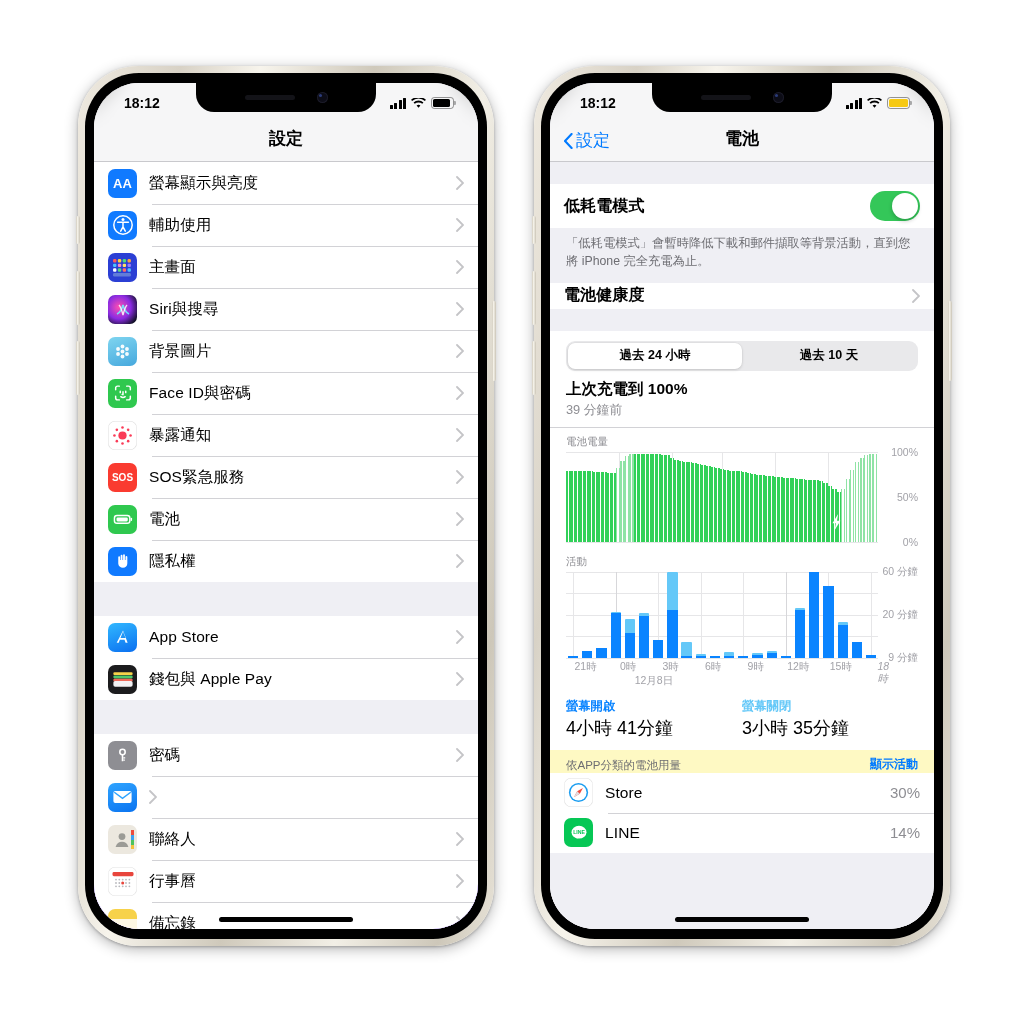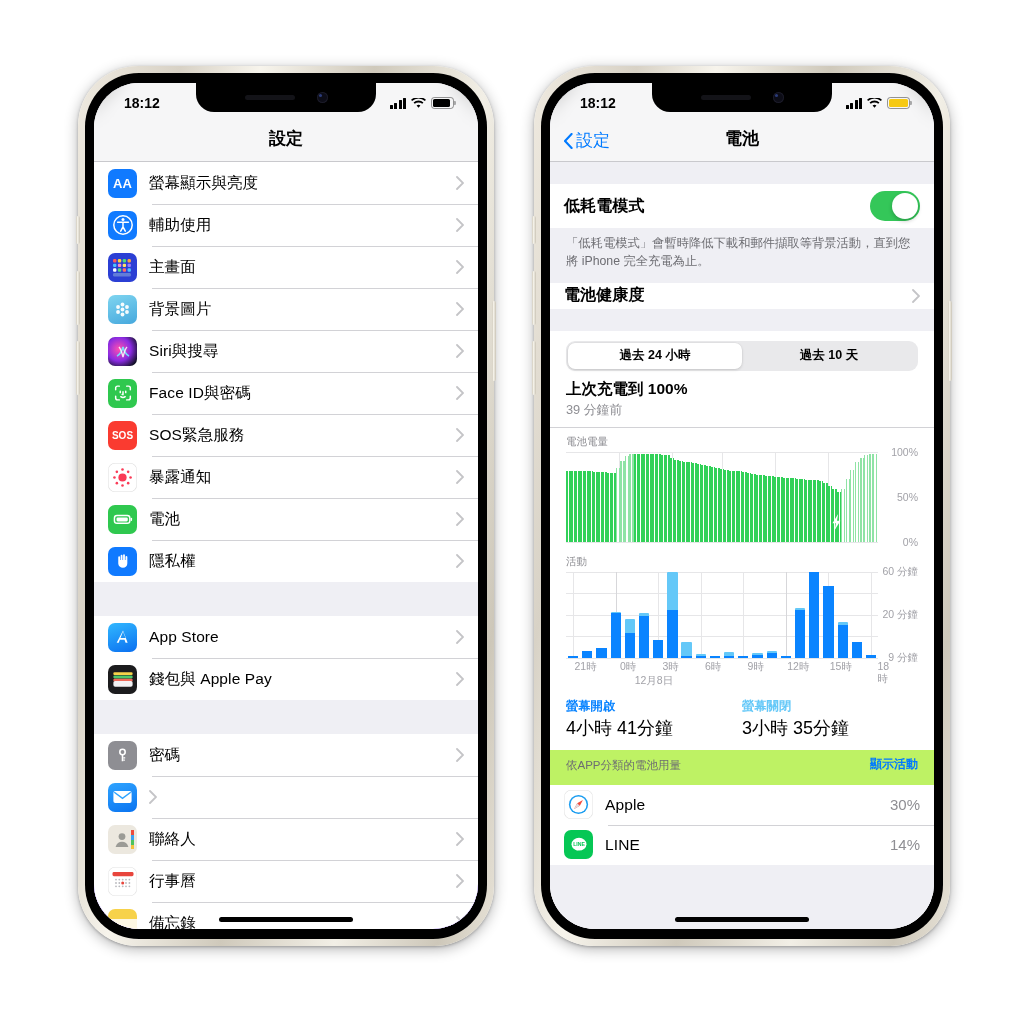--- a/index.html
+++ b/index.html
@@ -149,21 +149,21 @@
   .xaxis span{ position:absolute; font-size:10.5px; color:#a2a2a8; transform:translateX(-50%); }
   .xdate{ position:relative; height:14px; }
   .xdate span{ position:absolute; font-size:10.5px; color:#a2a2a8; }
 
   .usage-row{ display:flex; background:#fff; padding:8px 16px 10px; }
   .usage-col{ flex:1; }
   .usage-key{ font-size:12.3px; font-weight:bold; }
   .usage-val{ font-size:18px; color:#000; margin-top:1px; }
 
   .byapp-head{ display:flex; align-items:flex-end; justify-content:space-between;
-    padding:6px 16px 12px; background:#bef264; }
+    padding:6px 16px 0; background:#fef9c3; }
   .byapp-head .t{ font-size:11.5px; color:#6d6d72; }
   .byapp-head .a{ font-size:12px; color:#007aff; font-weight:bold; }
 
   .home-indicator{ position:absolute; bottom:7px; left:50%; transform:translateX(-50%);
     width:134px;height:5px;border-radius:3px;background:#000; z-index:40; }
 </style>
 </head>
 <body>
 
 <div class="stage">
@@ -247,65 +247,58 @@
                       <rect x="1" y="15.2" width="17" height="3.3" rx="1.2" fill="#7e9ddb" opacity=".65"></rect>
                     </g>
                   </svg>
                 </div>
                 <div class="label">主畫面</div>
                 <svg class="chev" viewBox="0 0 8 14">
                     <path d="M1 1l6 6-6 6" stroke="#c4c4c7" stroke-width="1.8" fill="none" stroke-linecap="round"></path>
                   </svg>
               </div>
               <div class="row">
+                <div class="appicon" style="background:radial-gradient(circle at 38% 42%,#ff4fb0,#8a2be2 48%,#101024 85%);">
+                  <svg viewBox="0 0 24 24" width="24" height="24">
+                    <path d="M6 17c3-1.5 5-5 6-9 1 4 3 7.5 6 9" stroke="#6ff0ff" stroke-width="1.6" fill="none" opacity=".9"></path>
+                    <path d="M8 8c2 2 3 6 4 10 1-4 2-8 4-10" stroke="#ffffff" stroke-width="1.4" fill="none" opacity=".85"></path>
+                  </svg>
+                </div>
+                <div class="label">Siri與搜尋</div>
+                <svg class="chev" viewBox="0 0 8 14">
+                    <path d="M1 1l6 6-6 6" stroke="#c4c4c7" stroke-width="1.8" fill="none" stroke-linecap="round"></path>
+                  </svg>
+              </div>
+              <div class="row">
                 <div class="appicon" style="background:linear-gradient(160deg,#7fd5f0,#46a8dd);">
                   <svg viewBox="0 0 24 24" width="21" height="21">
                     <g fill="#fff" opacity=".95">
                       <circle cx="12" cy="12" r="2.2"></circle>
                       <circle cx="12" cy="6.3" r="2.2"></circle>
                         <circle cx="12" cy="17.7" r="2.2"></circle>
                       <circle cx="6.9" cy="9.1" r="2.2"></circle>
                         <circle cx="17.1" cy="9.1" r="2.2"></circle>
                       <circle cx="6.9" cy="14.9" r="2.2"></circle>
                         <circle cx="17.1" cy="14.9" r="2.2"></circle>
                     </g>
                   </svg>
                 </div>
                 <div class="label">背景圖片</div>
                 <svg class="chev" viewBox="0 0 8 14">
                     <path d="M1 1l6 6-6 6" stroke="#c4c4c7" stroke-width="1.8" fill="none" stroke-linecap="round"></path>
                   </svg>
               </div>
               <div class="row">
-                <div class="appicon" style="background:radial-gradient(circle at 38% 42%,#ff4fb0,#8a2be2 48%,#101024 85%);">
-                  <svg viewBox="0 0 24 24" width="24" height="24">
-                    <path d="M6 17c3-1.5 5-5 6-9 1 4 3 7.5 6 9" stroke="#6ff0ff" stroke-width="1.6" fill="none" opacity=".9"></path>
-                    <path d="M8 8c2 2 3 6 4 10 1-4 2-8 4-10" stroke="#ffffff" stroke-width="1.4" fill="none" opacity=".85"></path>
-                  </svg>
-                </div>
-                <div class="label">Siri與搜尋</div>
-                <svg class="chev" viewBox="0 0 8 14">
-                    <path d="M1 1l6 6-6 6" stroke="#c4c4c7" stroke-width="1.8" fill="none" stroke-linecap="round"></path>
-                  </svg>
-              </div>
-              <div class="row">
                 <div class="appicon" style="background:#2fc84f;">
                   <svg viewBox="0 0 24 24" width="22" height="22" fill="none" stroke="#fff" stroke-width="1.6" stroke-linecap="round">
                     <path d="M4 8.5V6.5A2 2 0 0 1 6 4.5h2M16 4.5h2a2 2 0 0 1 2 2v2M20 15.5v2a2 2 0 0 1-2 2h-2M8 19.5H6a2 2 0 0 1-2-2v-2"></path>
                     <path d="M9 10v1.6M15 10v1.6M12 10.5v3.2h-.9M9.6 16c1.4 1.1 3.4 1.1 4.8 0"></path>
                   </svg>
                 </div>
                 <div class="label">Face ID與密碼</div>
-                <svg class="chev" viewBox="0 0 8 14">
-                    <path d="M1 1l6 6-6 6" stroke="#c4c4c7" stroke-width="1.8" fill="none" stroke-linecap="round"></path>
-                  </svg>
-              </div>
-              <div class="row">
-                <div class="appicon" style="background:#fa3b30;color:#fff;font-size:10px;font-weight:bold;">SOS</div>
-                <div class="label">SOS緊急服務</div>
                 <svg class="chev" viewBox="0 0 8 14">
                     <path d="M1 1l6 6-6 6" stroke="#c4c4c7" stroke-width="1.8" fill="none" stroke-linecap="round"></path>
                   </svg>
               </div>
               <div class="row">
                 <div class="appicon" style="background:#fff;box-shadow:inset 0 0 0 .5px #ddd;">
                   <svg viewBox="0 0 24 24" width="23" height="23">
                     <circle cx="12" cy="12" r="4.3" fill="#fa3b57"></circle>
                     <g fill="#fa3b57">
                       <circle cx="12" cy="3.6" r="1.35"></circle>
@@ -313,20 +306,27 @@
                       <circle cx="3.6" cy="12" r="1.35"></circle>
                         <circle cx="20.4" cy="12" r="1.35"></circle>
                       <circle cx="6.1" cy="6.1" r="1.35"></circle>
                         <circle cx="17.9" cy="6.1" r="1.35"></circle>
                       <circle cx="6.1" cy="17.9" r="1.35"></circle>
                         <circle cx="17.9" cy="17.9" r="1.35"></circle>
                     </g>
                   </svg>
                 </div>
                 <div class="label">暴露通知</div>
+                <svg class="chev" viewBox="0 0 8 14">
+                    <path d="M1 1l6 6-6 6" stroke="#c4c4c7" stroke-width="1.8" fill="none" stroke-linecap="round"></path>
+                  </svg>
+              </div>
+              <div class="row">
+                <div class="appicon" style="background:#fa3b30;color:#fff;font-size:10px;font-weight:bold;">SOS</div>
+                <div class="label">SOS緊急服務</div>
                 <svg class="chev" viewBox="0 0 8 14">
                     <path d="M1 1l6 6-6 6" stroke="#c4c4c7" stroke-width="1.8" fill="none" stroke-linecap="round"></path>
                   </svg>
               </div>
               <div class="row">
                 <div class="appicon" style="background:#2fc84f;">
                   <svg viewBox="0 0 28 28" width="24" height="24">
                     <rect x="4" y="10" width="18" height="9" rx="3" fill="none" stroke="#fff" stroke-width="1.7"></rect>
                     <rect x="6.4" y="12.2" width="13.2" height="4.6" rx="1.6" fill="#fff"></rect>
                     <rect x="23" y="12.6" width="1.6" height="3.8" rx=".8" fill="#fff"></rect>
@@ -936,21 +936,21 @@
                         </div>
                       </div>
                     <div class="xaxis" id="act-xaxis">
                         <span style="left: 6.27273%;">21時</span>
                         <span style="left: 19.9091%;">0時</span>
                         <span style="left: 33.5455%;">3時</span>
                         <span style="left: 47.1818%;">6時</span>
                         <span style="left: 60.8182%;">9時</span>
                         <span style="left: 74.4545%;">12時</span>
                         <span style="left: 88.0909%;">15時</span>
-                        <span style="left: 101.727%;">18時</span>
+                        <span style="left: 101.727%; font-style: italic;">18時</span>
                       </div>
                     <div class="xdate">
                       <span id="act-xdate" style="left:22%;">12月8日</span>
                     </div>
                   </div>
                   <div class="yaxis" id="act-yaxis" style="height:86px;">
                       <span style="top: 86px;">9 分鐘</span>
                       <span style="top: 43px;">20 分鐘</span>
                       <span style="top: 0px;">60 分鐘</span>
                     </div>
@@ -977,21 +977,21 @@
             <div class="group">
               <div class="row" style="height:40px">
                 <div class="appicon" style="background:#fff;box-shadow:inset 0 0 0 .5px #e0e0e0;">
                   <svg viewBox="0 0 24 24" width="23" height="23">
                     <circle cx="12" cy="12" r="10" fill="#1b9df0"></circle>
                     <circle cx="12" cy="12" r="8.4" fill="#fff"></circle>
                     <path d="M16.6 7.4 10.6 10.6 7.4 16.6 13.4 13.4z" fill="#f24a3c"></path>
                     <path d="M13.4 13.4 7.4 16.6 10.6 10.6z" fill="#dedee2"></path>
                   </svg>
                 </div>
-                <div class="label">Apple</div>
+                <div class="label">Store</div>
                 <div class="value">30%</div>
               </div>
               <div class="row" style="height:40px">
                 <div class="appicon" style="background:#06c755;">
                   <svg viewBox="0 0 24 24" width="20" height="20">
                     <ellipse cx="12" cy="11" rx="9" ry="7.6" fill="#fff"></ellipse>
                     <path d="M7.5 19.8c1.6-.6 3-1.6 3.6-2.6l1.6.2z" fill="#fff"></path>
                     <text x="12" y="13.6" font-size="6.2" text-anchor="middle" fill="#06c755" font-family="Liberation Sans, sans-serif" font-weight="bold">LINE</text>
                   </svg>
                 </div>

